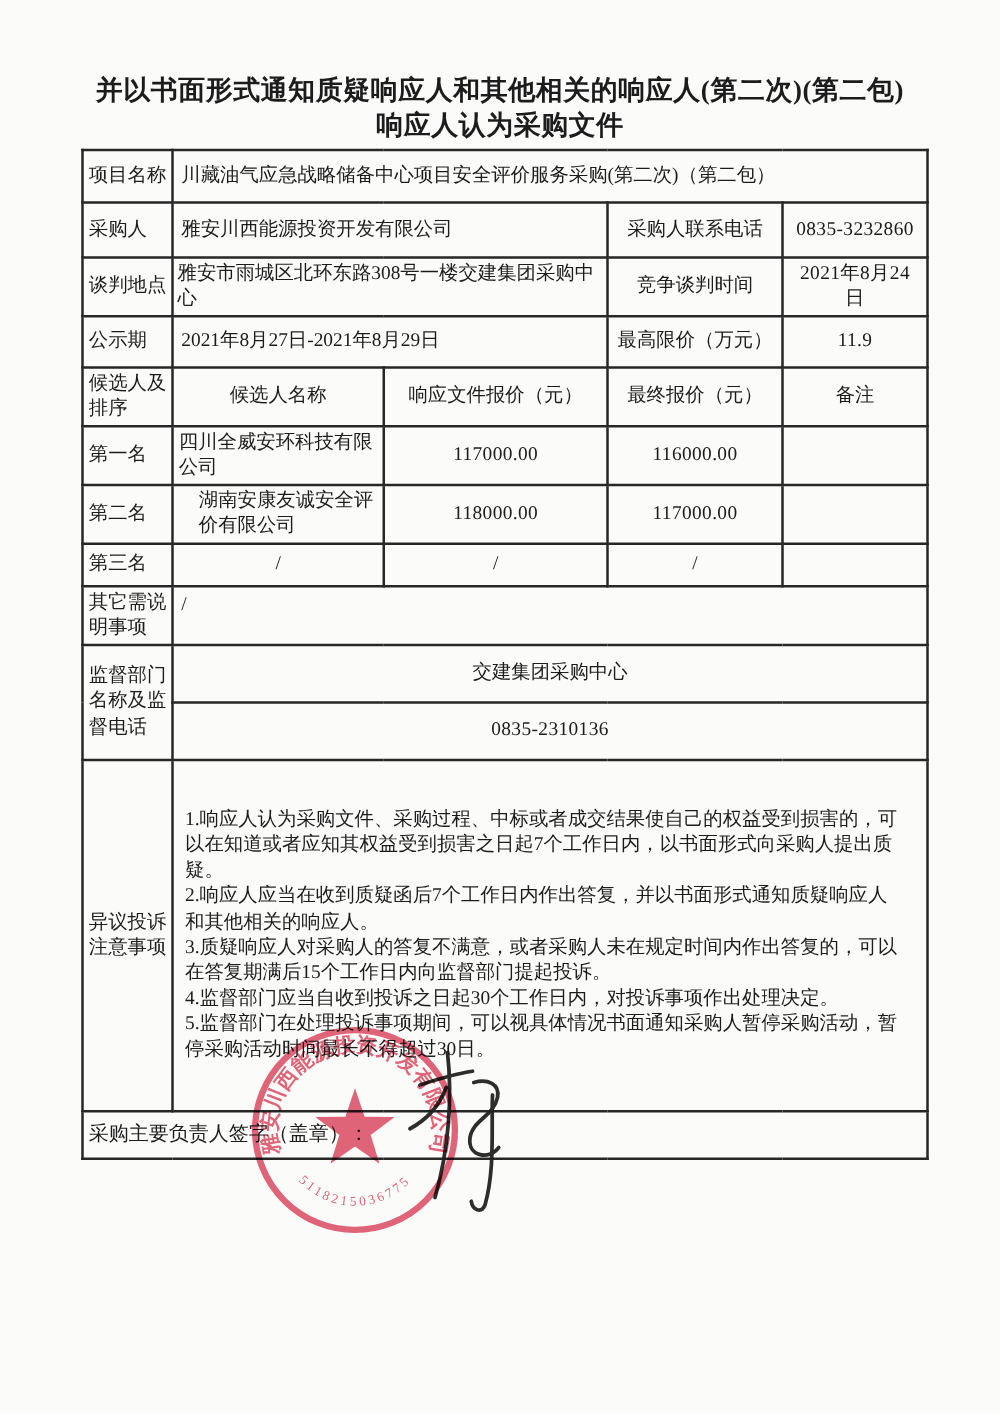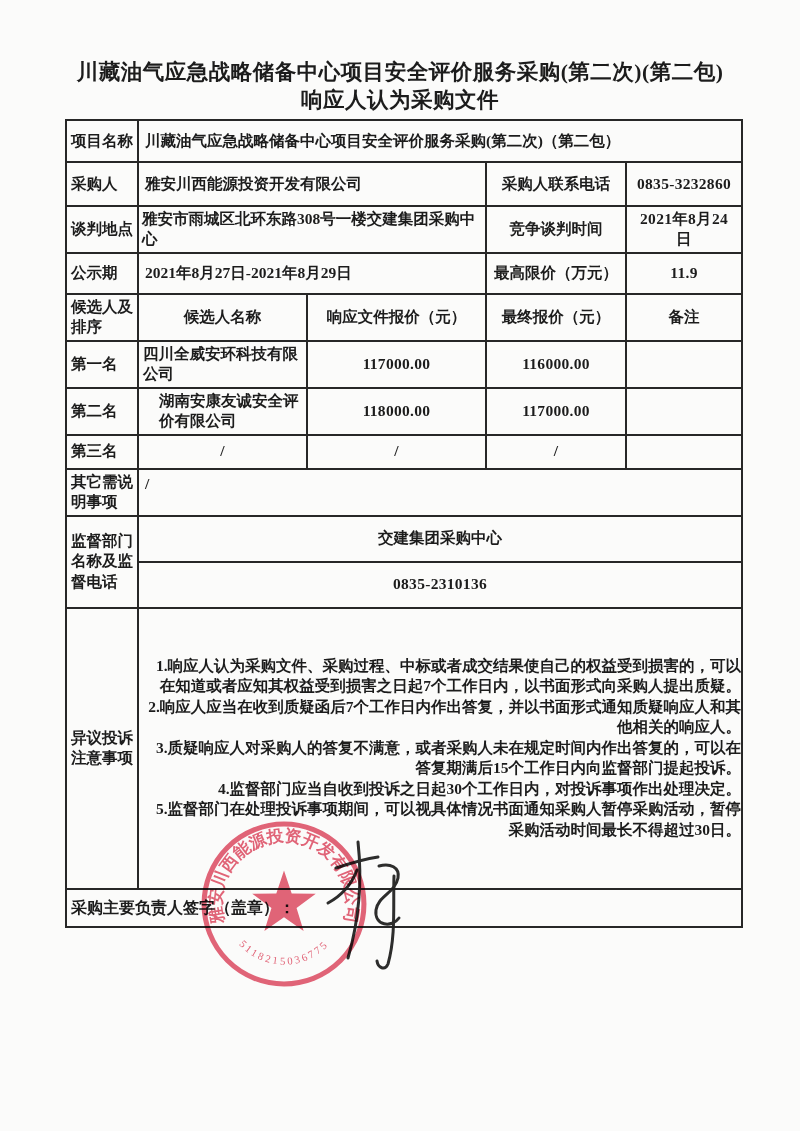--- a/index.html
+++ b/index.html
@@ -28,47 +28,46 @@
     table-layout: fixed;
     background: transparent;
   }
   td {
     border: 2px solid #272727;
     font-size: 15.5px;
     line-height: 1.32;
     padding: 2px 6px;
     vertical-align: middle;
     word-break: break-all;
-    font-weight: bold;
   }
   td.label { padding: 2px 2px 2px 4px; }
   .ac { text-align: center; }
   .al { text-align: left; margin-left: 30px; }
   .num { font-size: 15.5px; letter-spacing: 0.3px; }
-  .objection-cell { padding: 10px 0 10px 9px; vertical-align: middle; text-align: right; }
+  .objection-cell { padding: 10px 18px 10px 9px; vertical-align: middle; }
   .obj-item { margin: 0; }
   .sig-cell { font-size: 16px; padding-left: 4px; }
   .stamp {
     position: absolute;
     left: 198px; top: 818px;
     color: var(--stamp-color, #e14f66);
     mix-blend-mode: multiply;
     opacity: 0.88;
   }
   .signature {
     position: absolute;
     left: 322px; top: 838px;
     opacity: 0.95;
   }
 </style>
 </head>
 <body>
 
 <div class="title">
-  <div>川藏油气应急战略储备中心项目安全评价服务采购(第二次)(第二包)</div>
+  <div>并以书面形式通知质疑响应人和其他相关的响应人(第二次)(第二包)</div>
   <div>响应人认为采购文件</div>
 </div>
 
 <table class="doc">
   <colgroup>
     <col style="width:72px">
       <col style="width:169px">
       <col style="width:179px">
       <col style="width:140px">
       <col style="width:116px">

